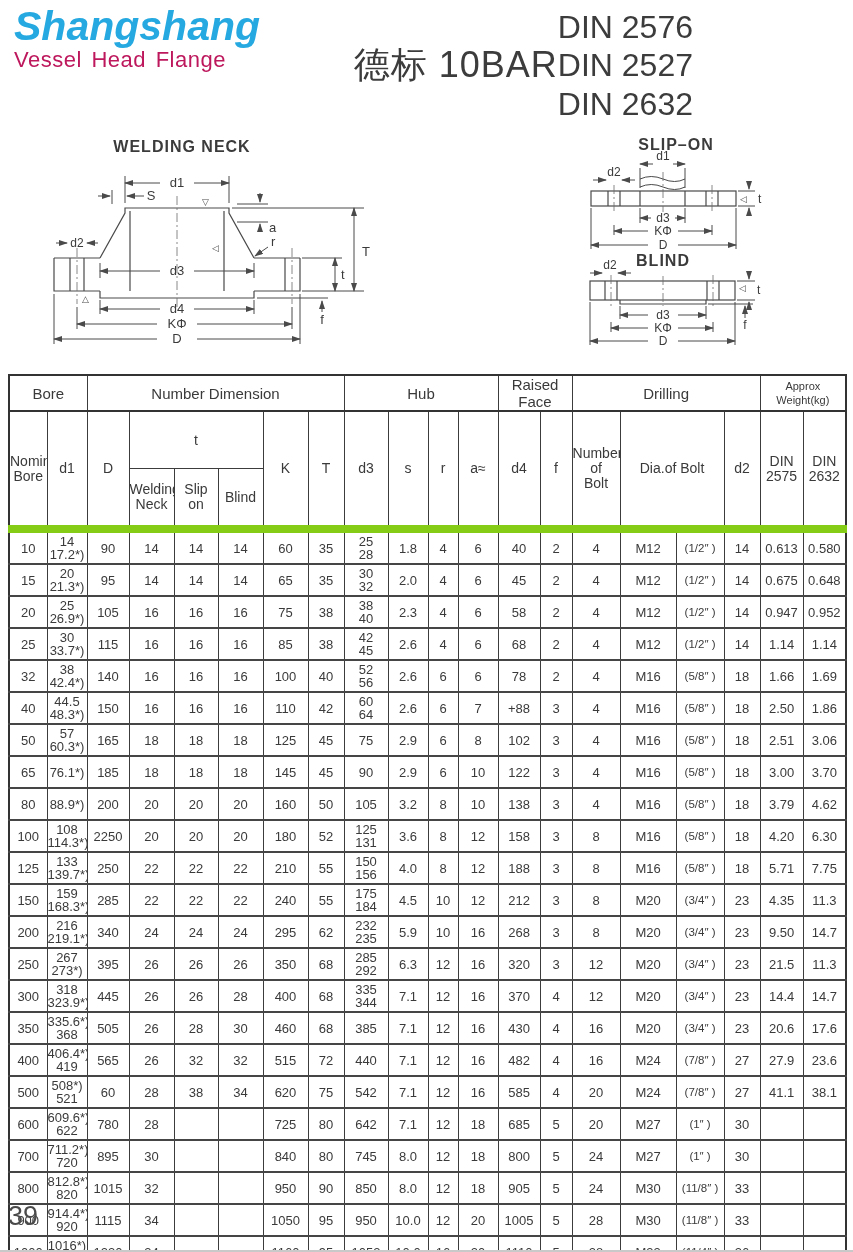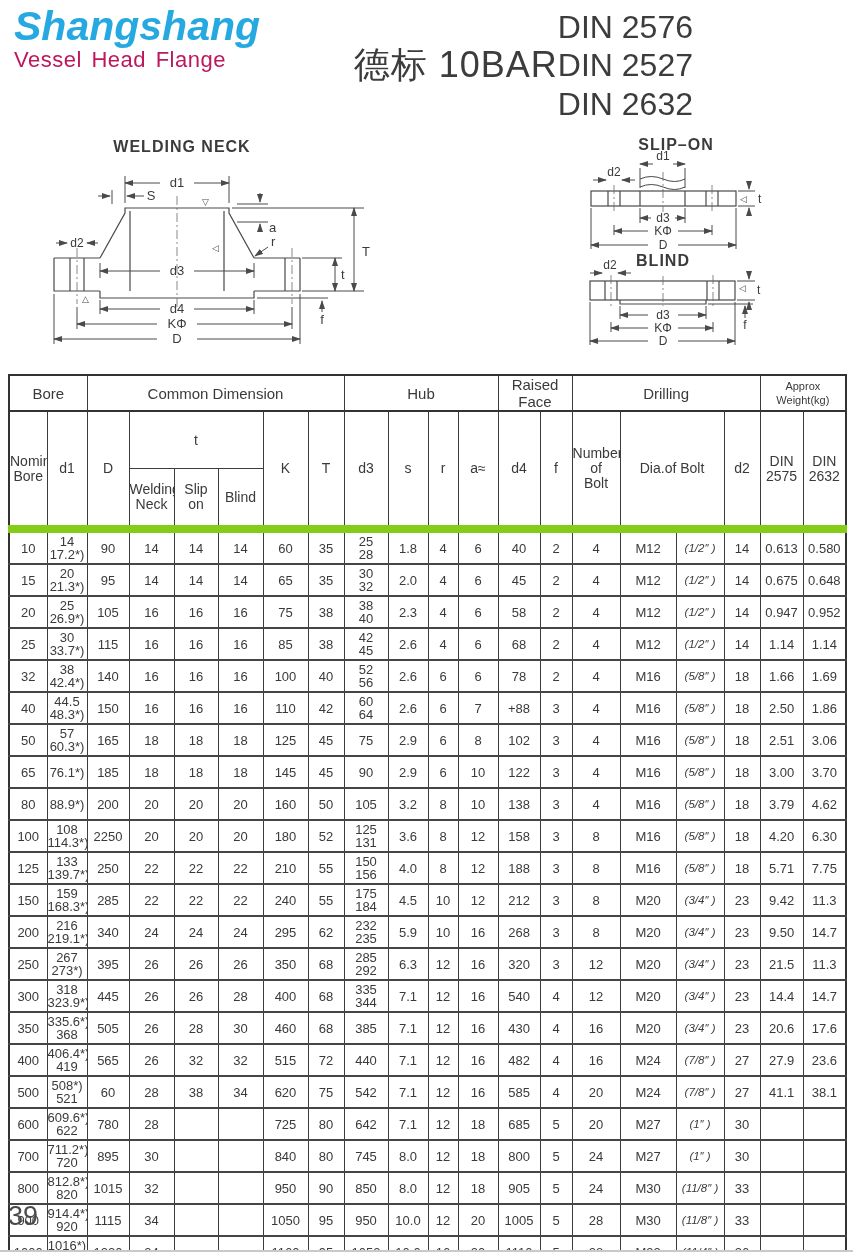--- a/index.html
+++ b/index.html
@@ -42,21 +42,21 @@
   .spec-table th,.spec-table td{
     border:1px solid #3c3c3c;text-align:center;vertical-align:middle;
     padding:0;white-space:pre-line;overflow:hidden;font-weight:normal;
   }
   .spec-table thead{border-bottom:8px solid #84cc16;}
   .spec-table .grp{height:30px;font-size:15px;border-bottom:2px solid #333333;}
   .spec-table .h2 th{height:56px;font-size:14px;line-height:15px;}
   .spec-table .h3 th{height:56px;font-size:14px;line-height:15px;}
   .spec-table tbody td{height:30px;font-size:13px;line-height:13px;}
   .spec-table tbody tr{border-bottom:2px solid #454545;}
-  .spec-table td.c-bolt_dia_inch{font-size:11.5px;font-style:italic;}
+  .spec-table td.c-bolt_dia_inch{font-size:11.5px;}
   
   .page-num{position:absolute;left:8px;bottom:20px;font-size:27px;color:#4a4a4a;}
   .bottom-edge{position:absolute;left:0;bottom:0;width:853px;height:2px;background:#c9c9c9;}
 </style>
 </head>
 <body>
 
 <div class="page-header">
   <div class="logo">
     <div class="logo-title">Shangshang</div>
@@ -235,21 +235,21 @@
       <col style="width:48px">
     <col style="width:56px">
       <col style="width:48px">
       <col style="width:36px">
     <col style="width:43px">
       <col style="width:43px">
   </colgroup>
   <thead>
     <tr>
       <th class="grp" colspan="2">Bore</th>
-      <th class="grp" colspan="6">Common Dimension</th>
+      <th class="grp" colspan="6">Number Dimension</th>
       <th class="grp" colspan="4">Hub</th>
       <th class="grp" colspan="2">Raised Face</th>
       <th class="grp" colspan="4">Drilling</th>
       <th class="grp" colspan="2" style="font-size:11px;line-height:14px;">Approx
 Weight(kg)</th>
     </tr>
     <tr class="h2">
       <th rowspan="2">Nominal
 Bore</th>
       <th rowspan="2">d1</th>
@@ -555,21 +555,21 @@
 184</td>
         <td class="c-s">4.5</td>
         <td class="c-r">10</td>
         <td class="c-a">12</td>
         <td class="c-d4">212</td>
         <td class="c-f">3</td>
         <td class="c-bolt_count">8</td>
         <td class="c-bolt_dia_metric">M20</td>
         <td class="c-bolt_dia_inch">(3/4″  )</td>
         <td class="c-d2">23</td>
-        <td class="c-weight_din2575">9.42</td>
+        <td class="c-weight_din2575">4.35</td>
         <td class="c-weight_din2632">11.3</td>
       </tr>
       <tr>
         <td class="c-nominal_bore">200</td>
         <td class="c-d1">216
 219.1*)</td>
         <td class="c-D">340</td>
         <td class="c-t_welding_neck">24</td>
         <td class="c-t_slip_on">24</td>
         <td class="c-t_blind">24</td>
@@ -621,21 +621,21 @@
         <td class="c-t_welding_neck">26</td>
         <td class="c-t_slip_on">26</td>
         <td class="c-t_blind">28</td>
         <td class="c-K">400</td>
         <td class="c-T">68</td>
         <td class="c-d3">335
 344</td>
         <td class="c-s">7.1</td>
         <td class="c-r">12</td>
         <td class="c-a">16</td>
-        <td class="c-d4">540</td>
+        <td class="c-d4">370</td>
         <td class="c-f">4</td>
         <td class="c-bolt_count">12</td>
         <td class="c-bolt_dia_metric">M20</td>
         <td class="c-bolt_dia_inch">(3/4″  )</td>
         <td class="c-d2">23</td>
         <td class="c-weight_din2575">14.4</td>
         <td class="c-weight_din2632">14.7</td>
       </tr>
       <tr>
         <td class="c-nominal_bore">350</td>

